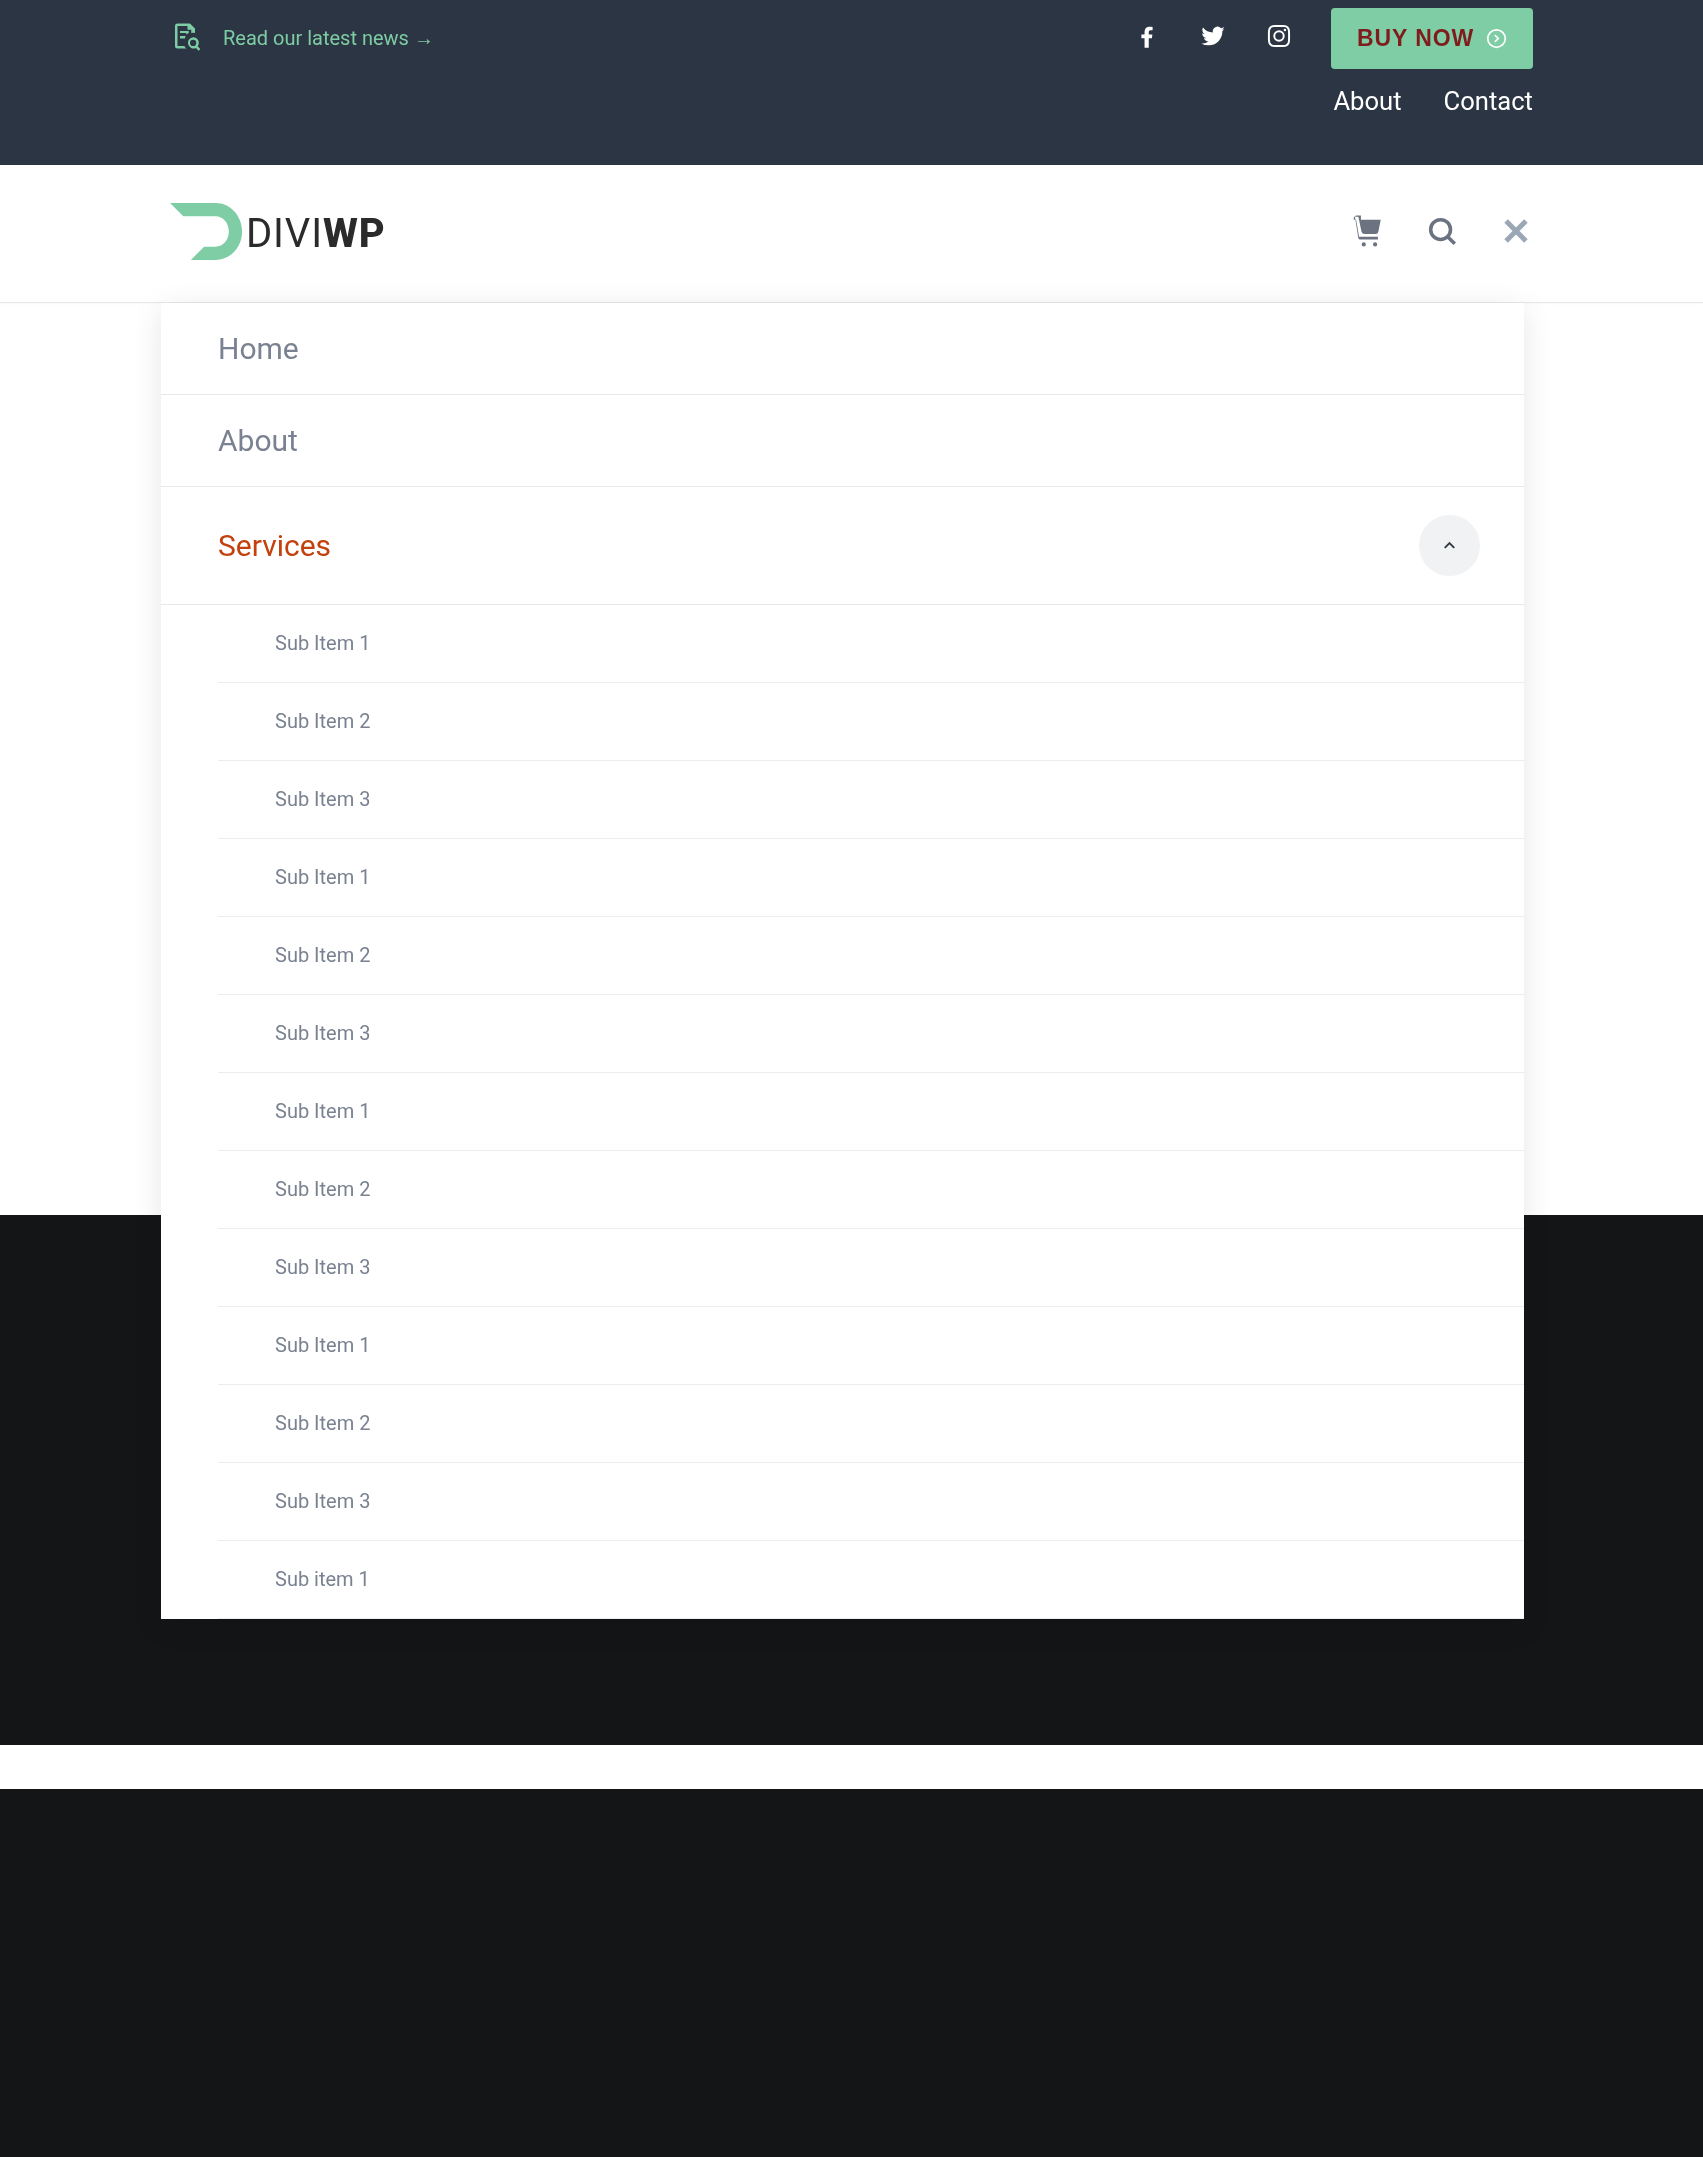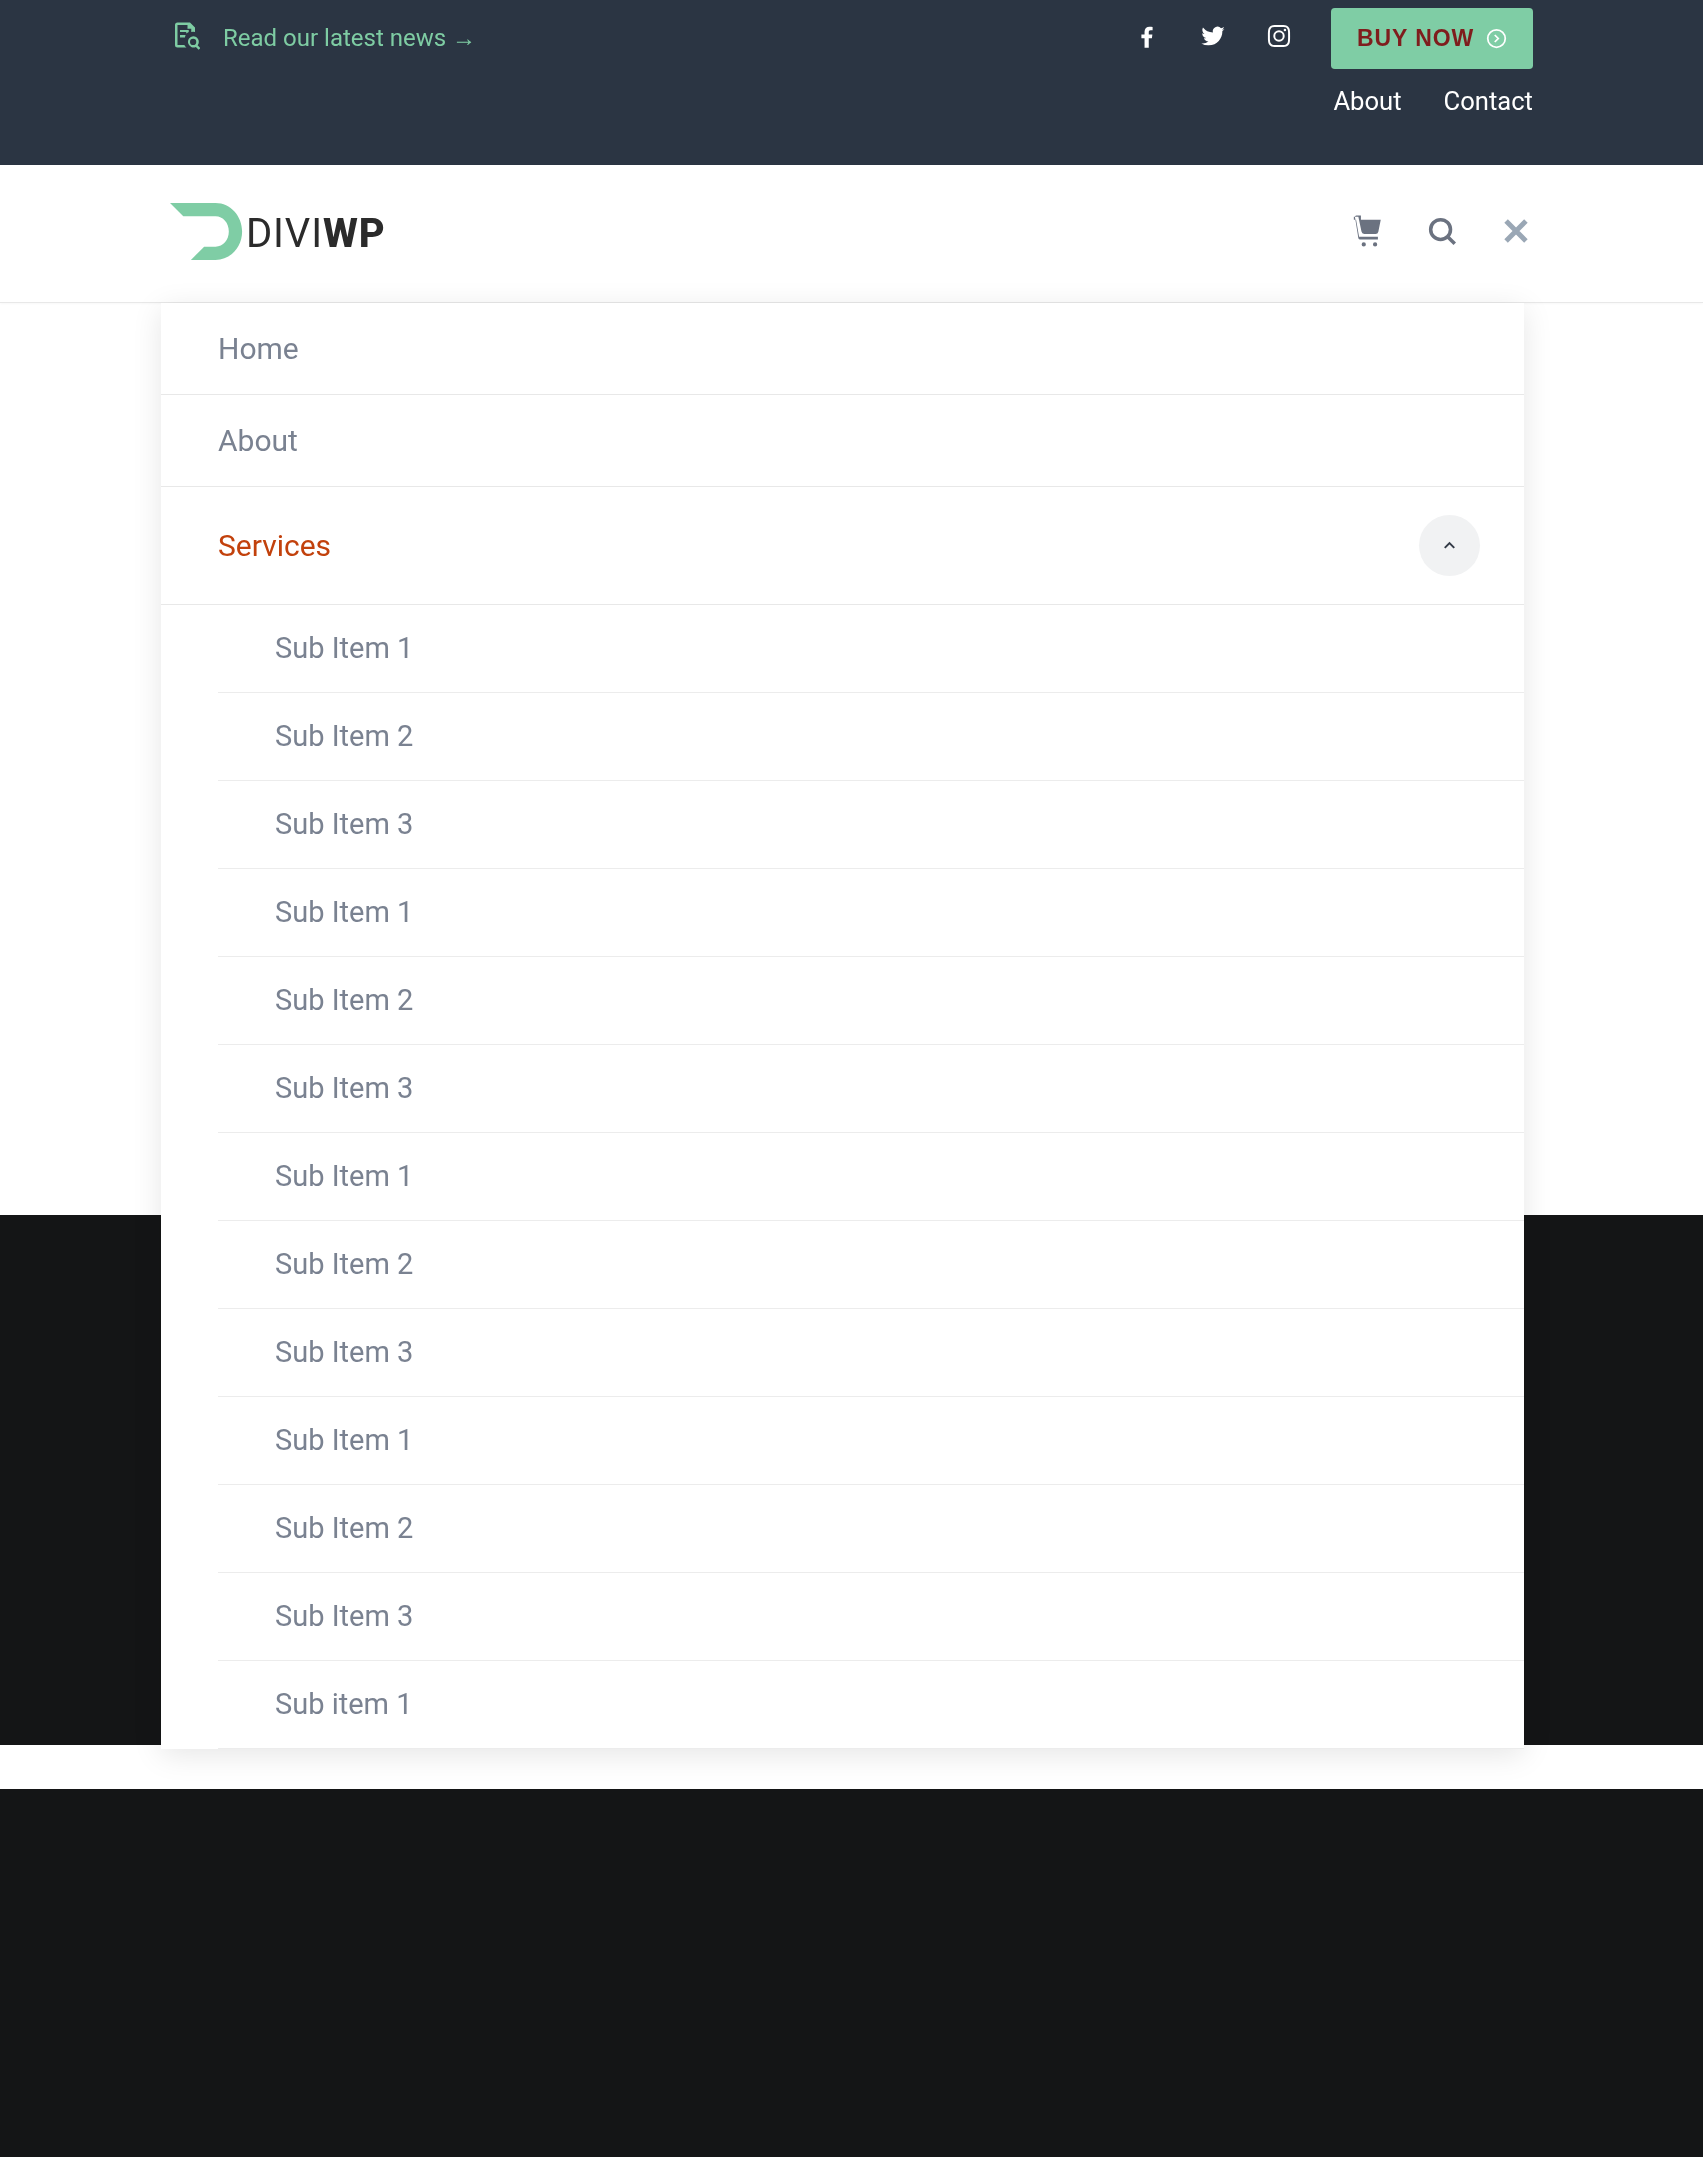--- a/index.html
+++ b/index.html
@@ -24,21 +24,21 @@
       display: flex;
       align-items: center;
       justify-content: space-between;
       height: 76px;
     }
     .news-link {
       display: flex;
       align-items: center;
       gap: 23px;
       color: #7ecca3;
-      font-size: 24px;
+      font-size: 20px;
       cursor: pointer;
     }
     .news-icon svg {
       width: 30px;
       height: 30px;
       fill: #7ecca3;
     }
     .top-right {
       display: flex;
       align-items: center;
@@ -192,21 +192,21 @@
       fill: none;
       stroke: #333a46;
       stroke-width: 2.5;
     }
     .sub-items {
       padding-left: 57px;
     }
     .sub-item {
       padding: 26.5px 57px 26.5px 57px;
       border-bottom: 0.9px solid #ececec;
-      font-size: 29px;
+      font-size: 20px;
       color: #7a8291;
       cursor: pointer;
     }
     .social-link, .icon-btn { cursor: pointer; }
   </style>
 </head>
 <body>
 
 <div class="top-bar">
   <div class="top-bar-inner">

